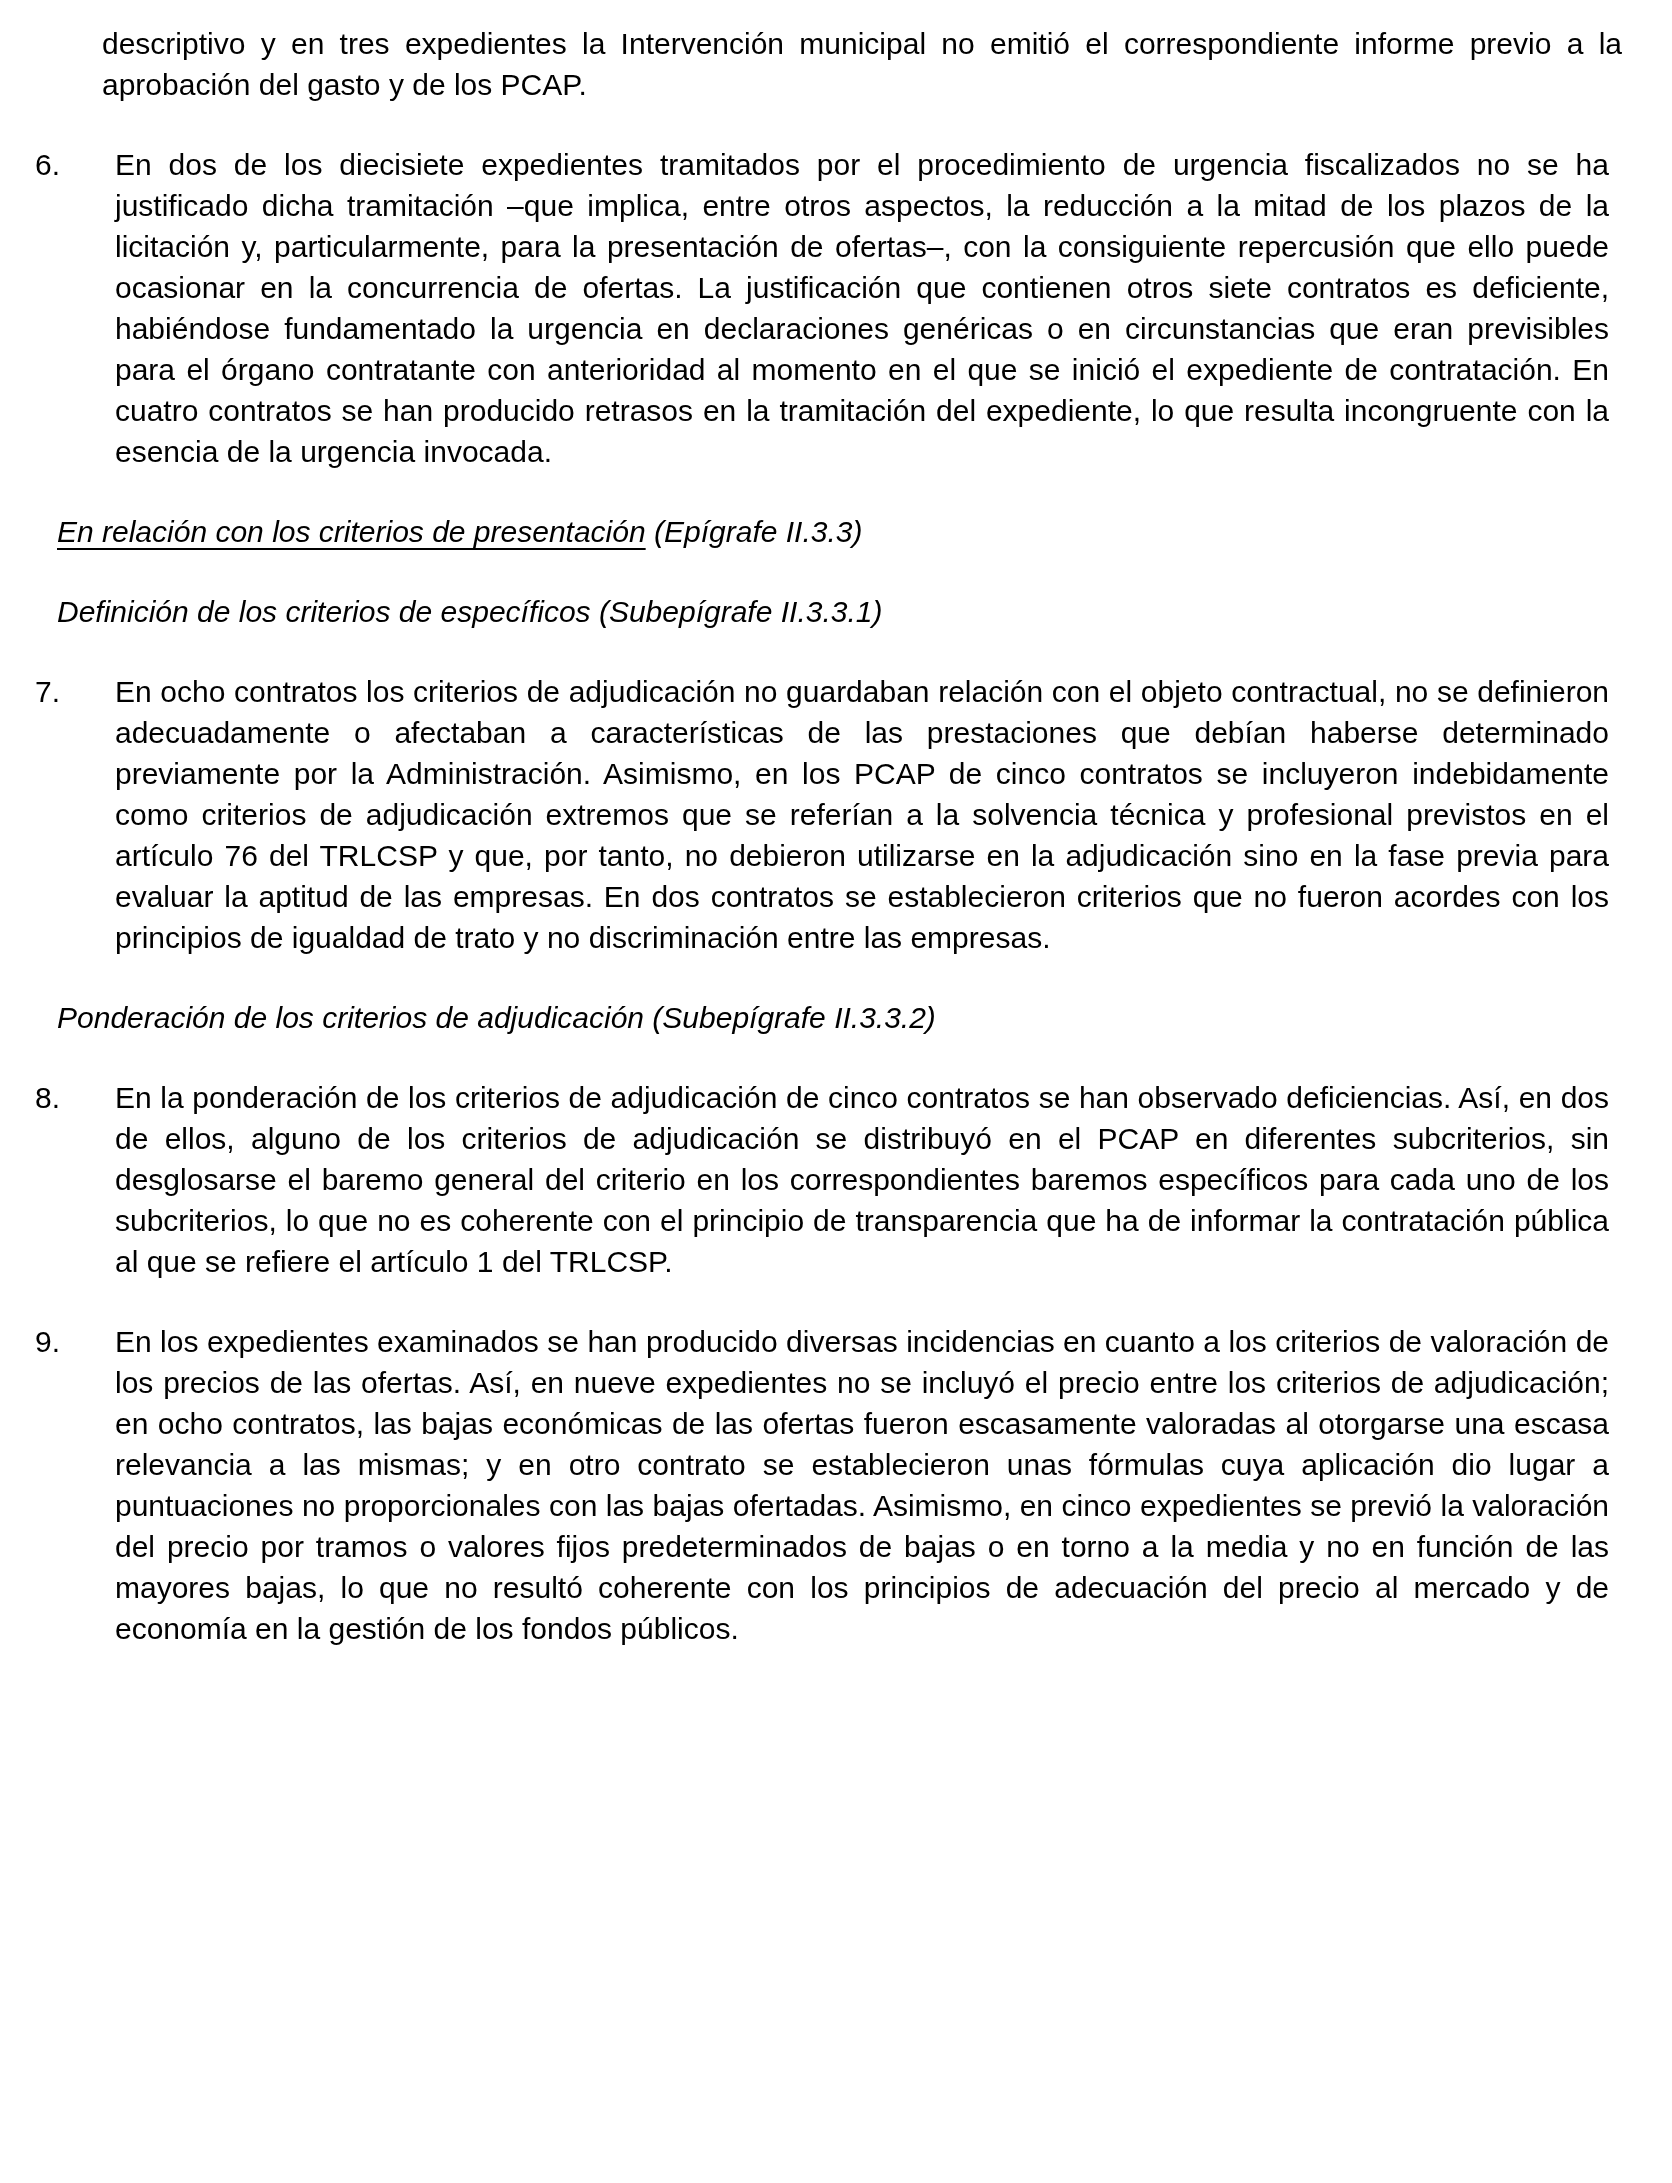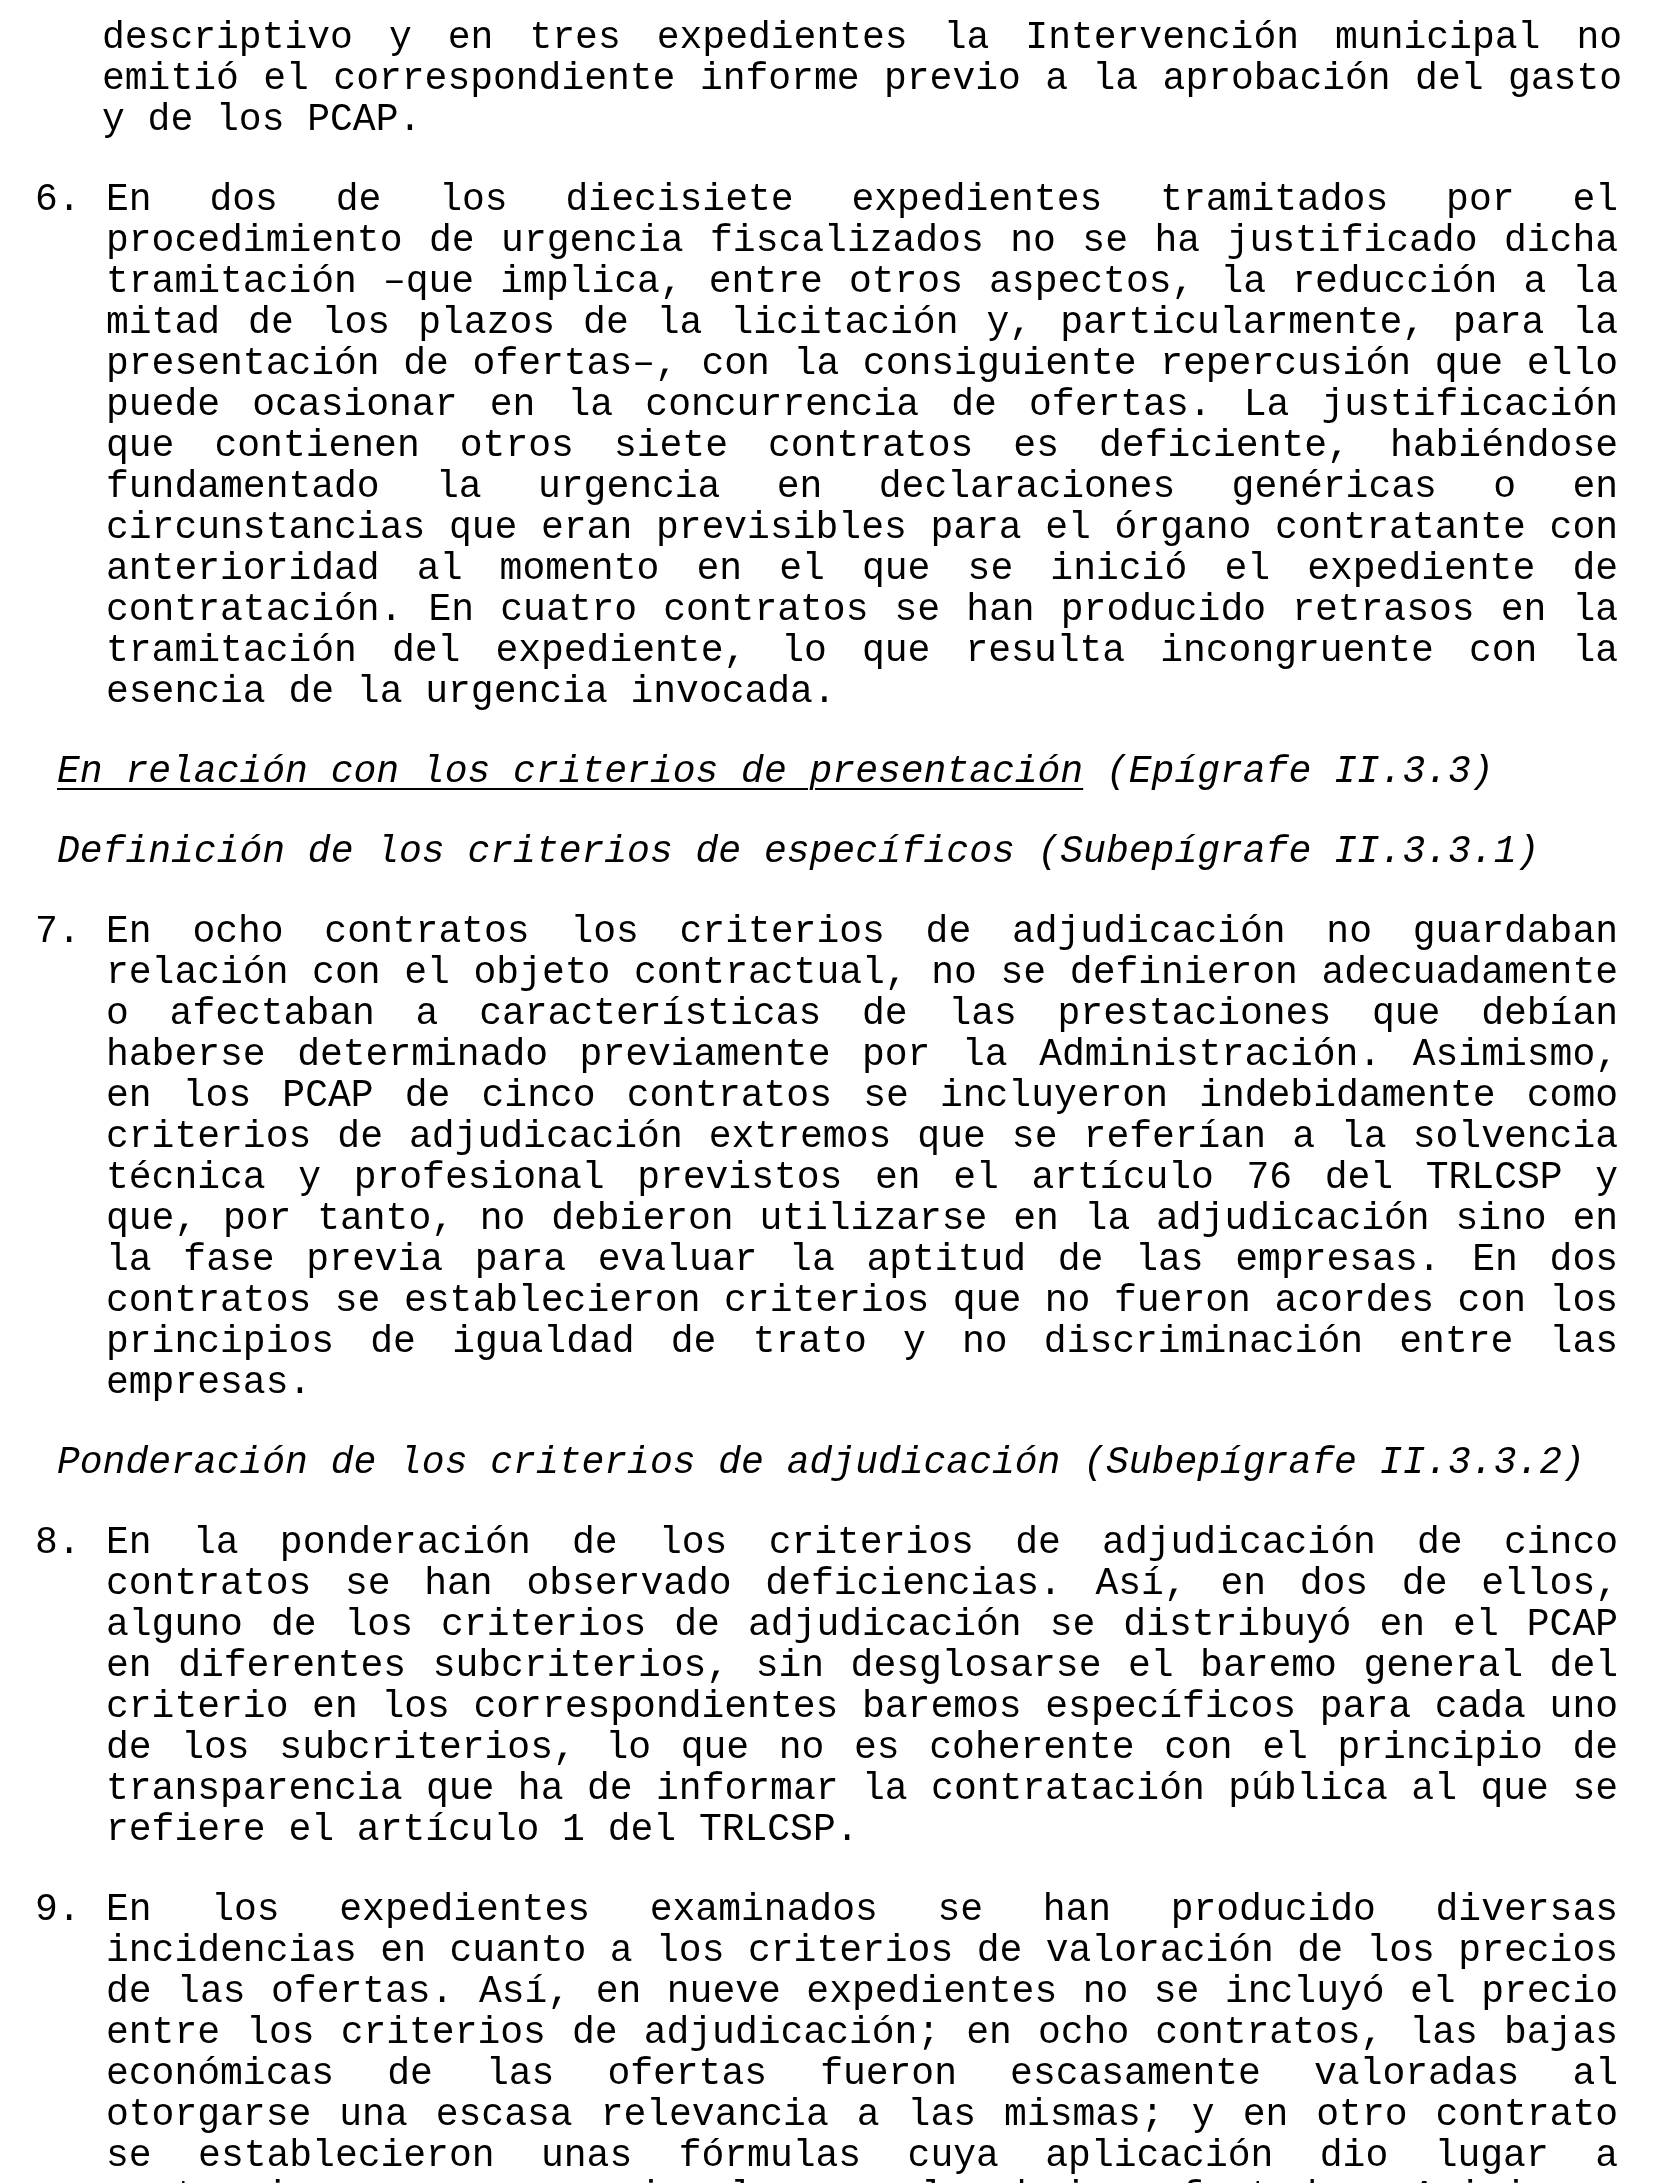--- a/index.html
+++ b/index.html
@@ -5,25 +5,25 @@
   html, body {
     margin: 0;
     padding: 0;
     background: #ffffff;
   }
   .page {
     position: relative;
     width: 1672px;
     height: 2183px;
     box-sizing: border-box;
-    padding-top: 17px;
+    padding-top: 23px;
     background: #ffffff;
     color: #000000;
-    font-family: Liberation Mono, monospace;
-    font-size: 38px;
+    font-family: Liberation Sans, sans-serif;
+    font-size: 30px;
     line-height: 41px;
     overflow: hidden;
   }
   .body-block {
     margin: 0 50px 39px 102px;
     text-align: justify;
   }
   .heading {
     margin: 0 50px 39px 57px;
     font-style: italic;
@@ -39,21 +39,21 @@
     position: relative;
     margin: 0 50px 39px 102px;
     text-align: justify;
   }
   .item .num {
     position: absolute;
     left: -67px;
     top: 0;
     text-align: left;
   }
-  p { margin: 4px; }
+  p { margin: 13px; }
 </style>
 </head>
 <body>
 
 <div class="page">
 
   <p class="body-block">descriptivo y en tres expedientes la Intervención municipal no emitió el correspondiente informe previo a la aprobación del gasto y de los PCAP.</p>
 
 
   <div class="item">

